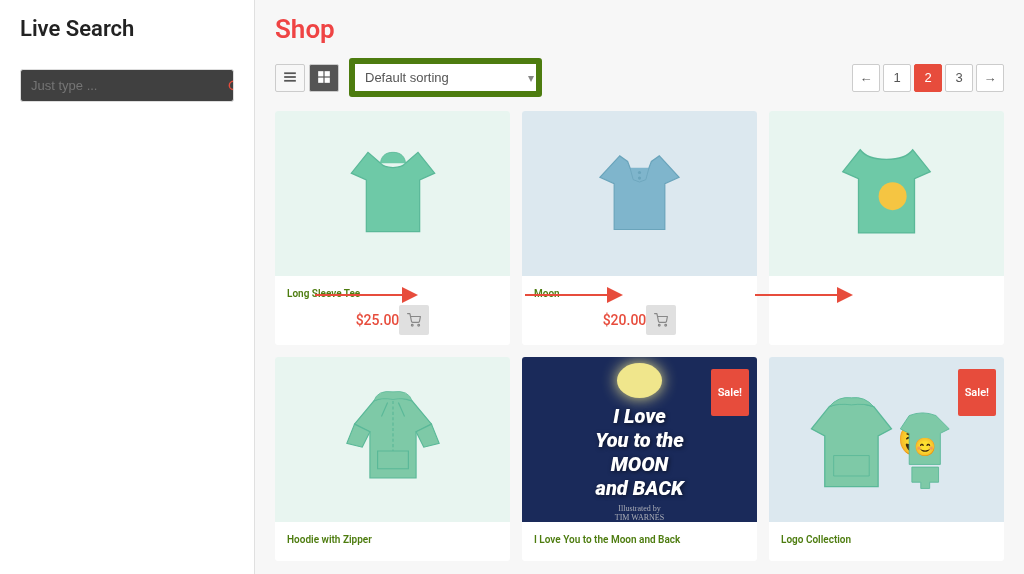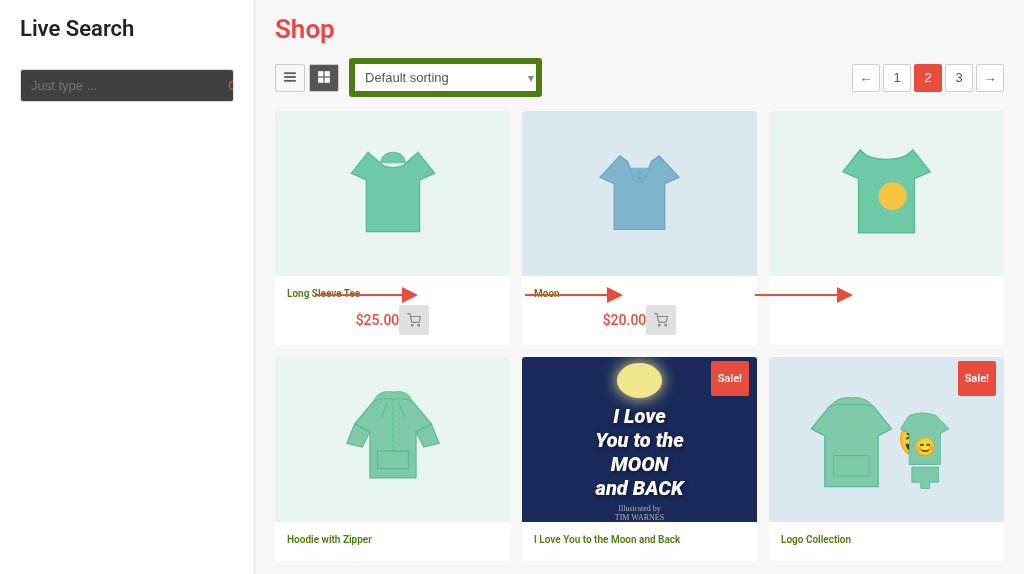--- a/index.html
+++ b/index.html
@@ -170,26 +170,26 @@
       background: #dce8ef;
     }
     .product-image-area.dark-bg {
       background: #1a2a5a;
     }
     .product-image-area.light-bg {
       background: #e8f0f5;
     }
     .sale-badge {
       position: absolute;
-      top: 4px;
+      top: 12px;
       right: 8px;
       background: #e74c3c;
       color: #fff;
       font-size: 11px;
-      padding: 11px 7px;
+      padding: 17px 7px;
       border-radius: 2px;
       font-weight: 600;
     }
     .product-info {
       padding: 12px 12px 10px;
     }
     .product-name {
       font-size: 10px;
       font-weight: 600;
       color: #4d7c0f;

